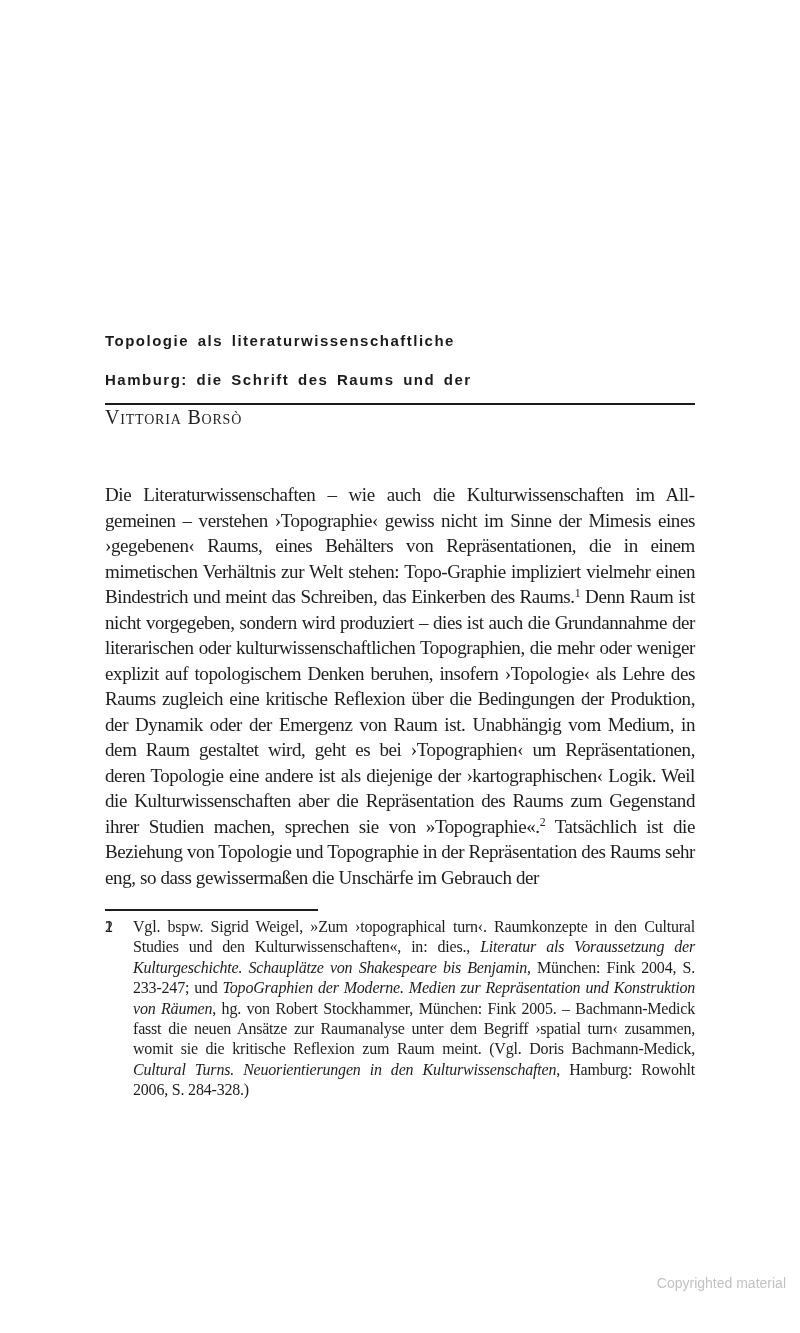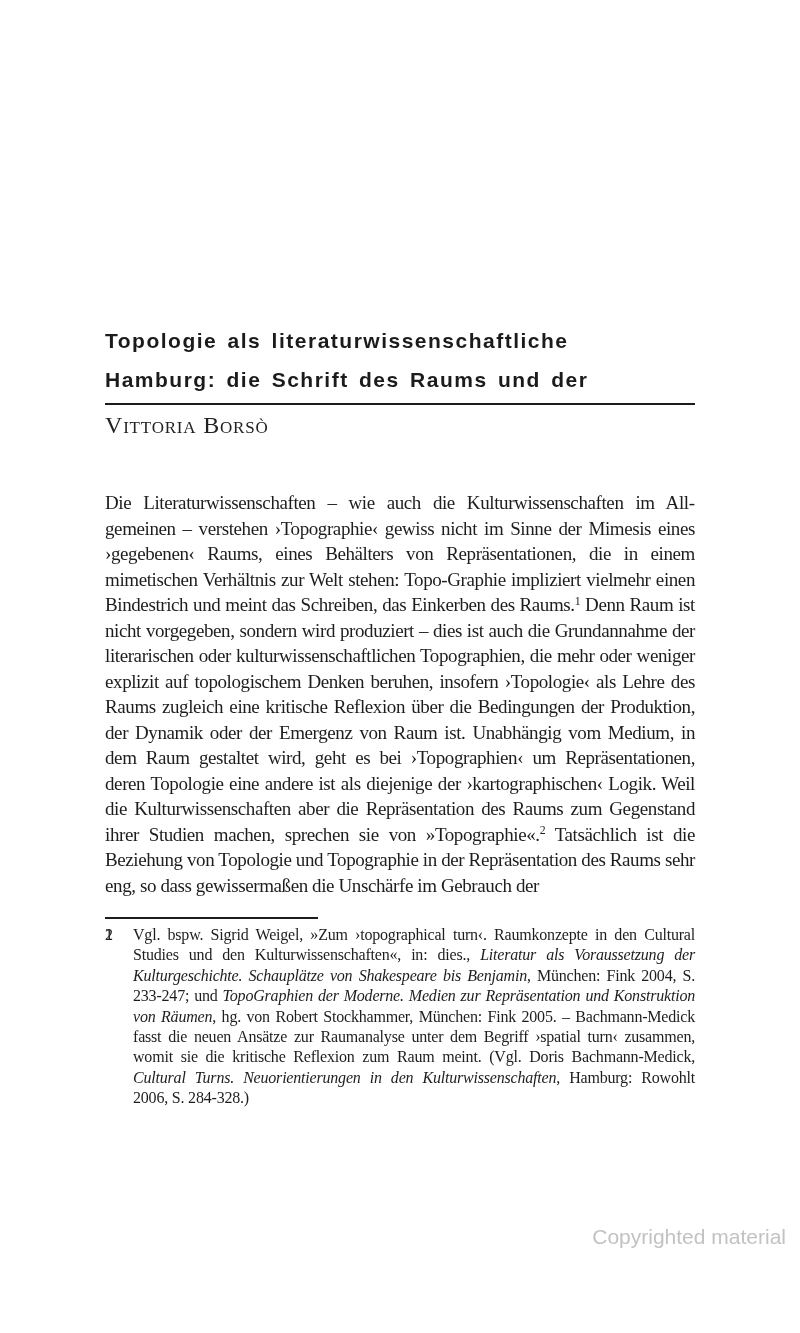--- a/index.html
+++ b/index.html
@@ -14,34 +14,33 @@
   .content {
     position: absolute;
     left: 105px;
     top: 321px;
     width: 590px;
   }
   .title {
     margin: 0;
     font-family: "Liberation Sans", sans-serif;
     font-weight: bold;
-    font-size: 21px;
+    font-size: 15px;
     line-height: 39px;
     letter-spacing: 1.5px;
     word-spacing: 3px;
     color: #1b1b1b;
     padding-bottom: 4px;
     border-bottom: 2px solid #1b1b1b;
   }
   .title-line { display: block; white-space: nowrap; }
   .author {
-    margin-top: 8px;
     font-family: "Liberation Serif", serif;
     font-variant: small-caps;
-    font-size: 24px;
+    font-size: 20px;
     line-height: 24px;
     letter-spacing: 0.8px;
     color: #222;
   }
   .body-text {
     margin-top: 53px;
   }
   .para {
     margin: 0;
     font-family: "Liberation Serif", serif;
@@ -79,24 +78,24 @@
     padding-left: 28px;
     text-align: justify;
   }
   .fn-num {
     position: absolute;
     left: 0;
     top: 0;
   }
   .watermark {
     position: absolute;
-    top: 1225px;
+    top: 1275px;
     right: 14px;
     font-family: "Liberation Sans", sans-serif;
-    font-size: 21px;
+    font-size: 14px;
     color: #c2c2c2;
   }
 </style>
 </head>
 <body>
 
 <div class="page">
   <div class="content">
 
     <h1 class="title">

